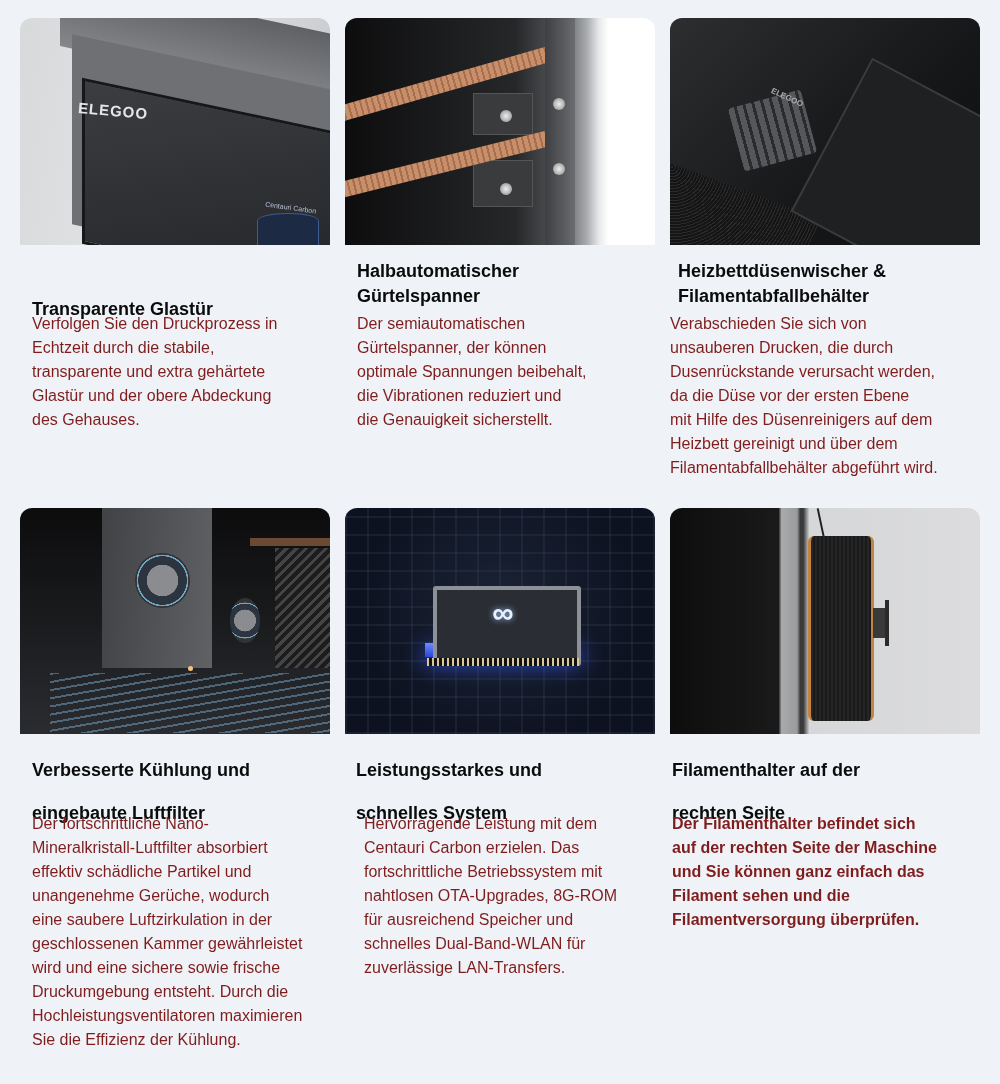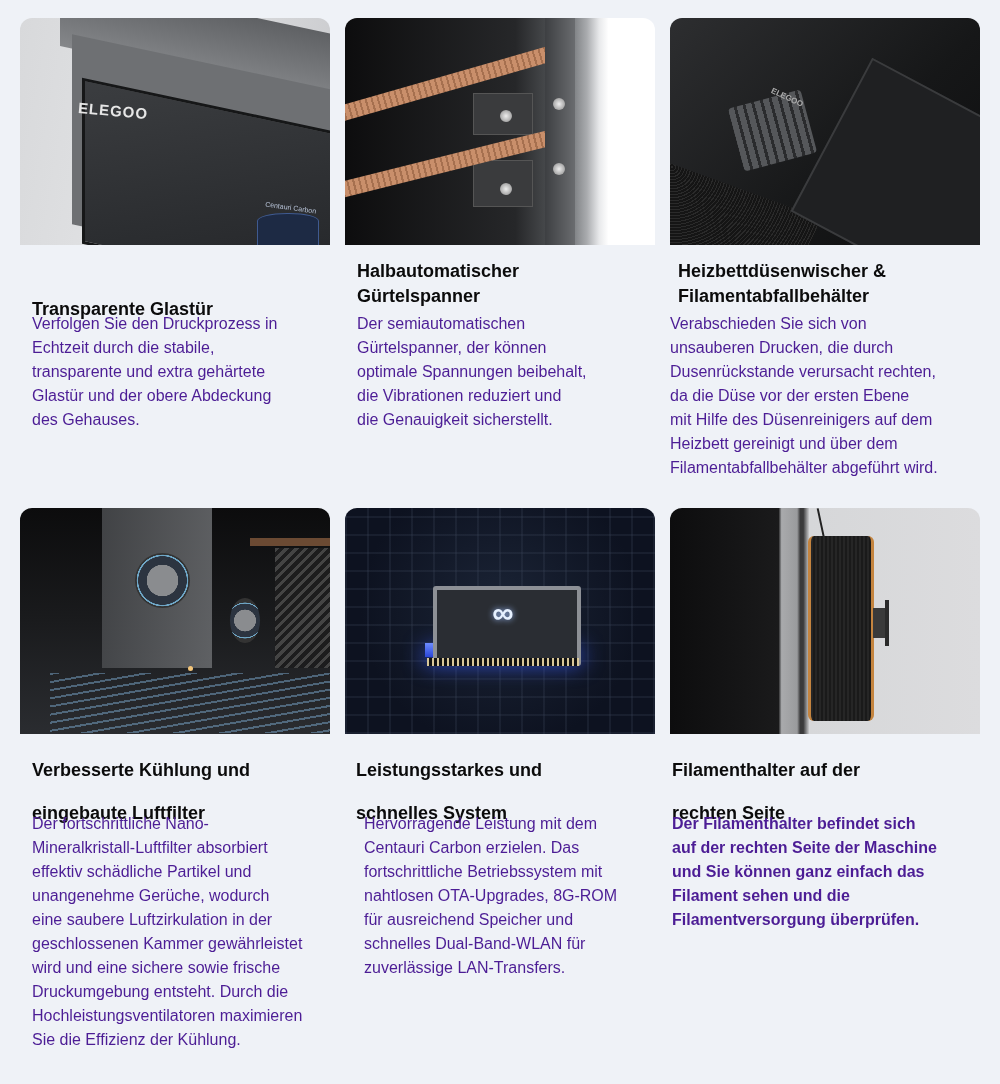--- a/index.html
+++ b/index.html
@@ -14,21 +14,21 @@
   .img {
     position:absolute; left:0; width:310px; height:227px;
     border-radius:12px 12px 0 0; overflow:hidden;
   }
   .title {
     position:absolute; left:12px; right:0;
     font-weight:bold; font-size:18px; color:#0b0b0b;
   }
   .desc {
     position:absolute; left:12px; right:-10px;
-    font-size:16px; line-height:24px; color:#4c1d95;
+    font-size:16px; line-height:24px; color:#7f1d1d;
     white-space:pre-line;
   }
   
   .row1 .img { top:18px; }
   .row1 .title { line-height:25px; }
   .row2 .img { top:508px; height:226px; }
   .row2 .title { line-height:43px; }
 
   
   .i1 { background:linear-gradient(100deg,#d8d9db 0%,#e2e3e5 45%,#c8c9cc 100%); }
@@ -128,21 +128,21 @@
   <div class="img i3">
     <div class="texture"></div>
     <div class="bin"></div>
     <div class="wiper"></div>
     <div class="logo">ELEGOO</div>
   </div>
   <div class="title" style="top:259px;white-space:pre-line;left:8px;">Heizbettdüsenwischer &amp;
 Filamentabfallbehälter</div>
   <div class="desc" style="top:312px;left:0;">Verabschieden Sie sich von
 unsauberen Drucken, die durch
-Dusenrückstande verursacht rechten,
+Dusenrückstande verursacht werden,
 da die Düse vor der ersten Ebene
 mit Hilfe des Düsenreinigers auf dem
 Heizbett gereinigt und über dem
 Filamentabfallbehälter abgeführt wird.</div>
 </div>
 
 <div class="card row2" style="left:20px;top:0;">
   <div class="img i4">
     <div class="belt"></div>
     <div class="grill"></div>

